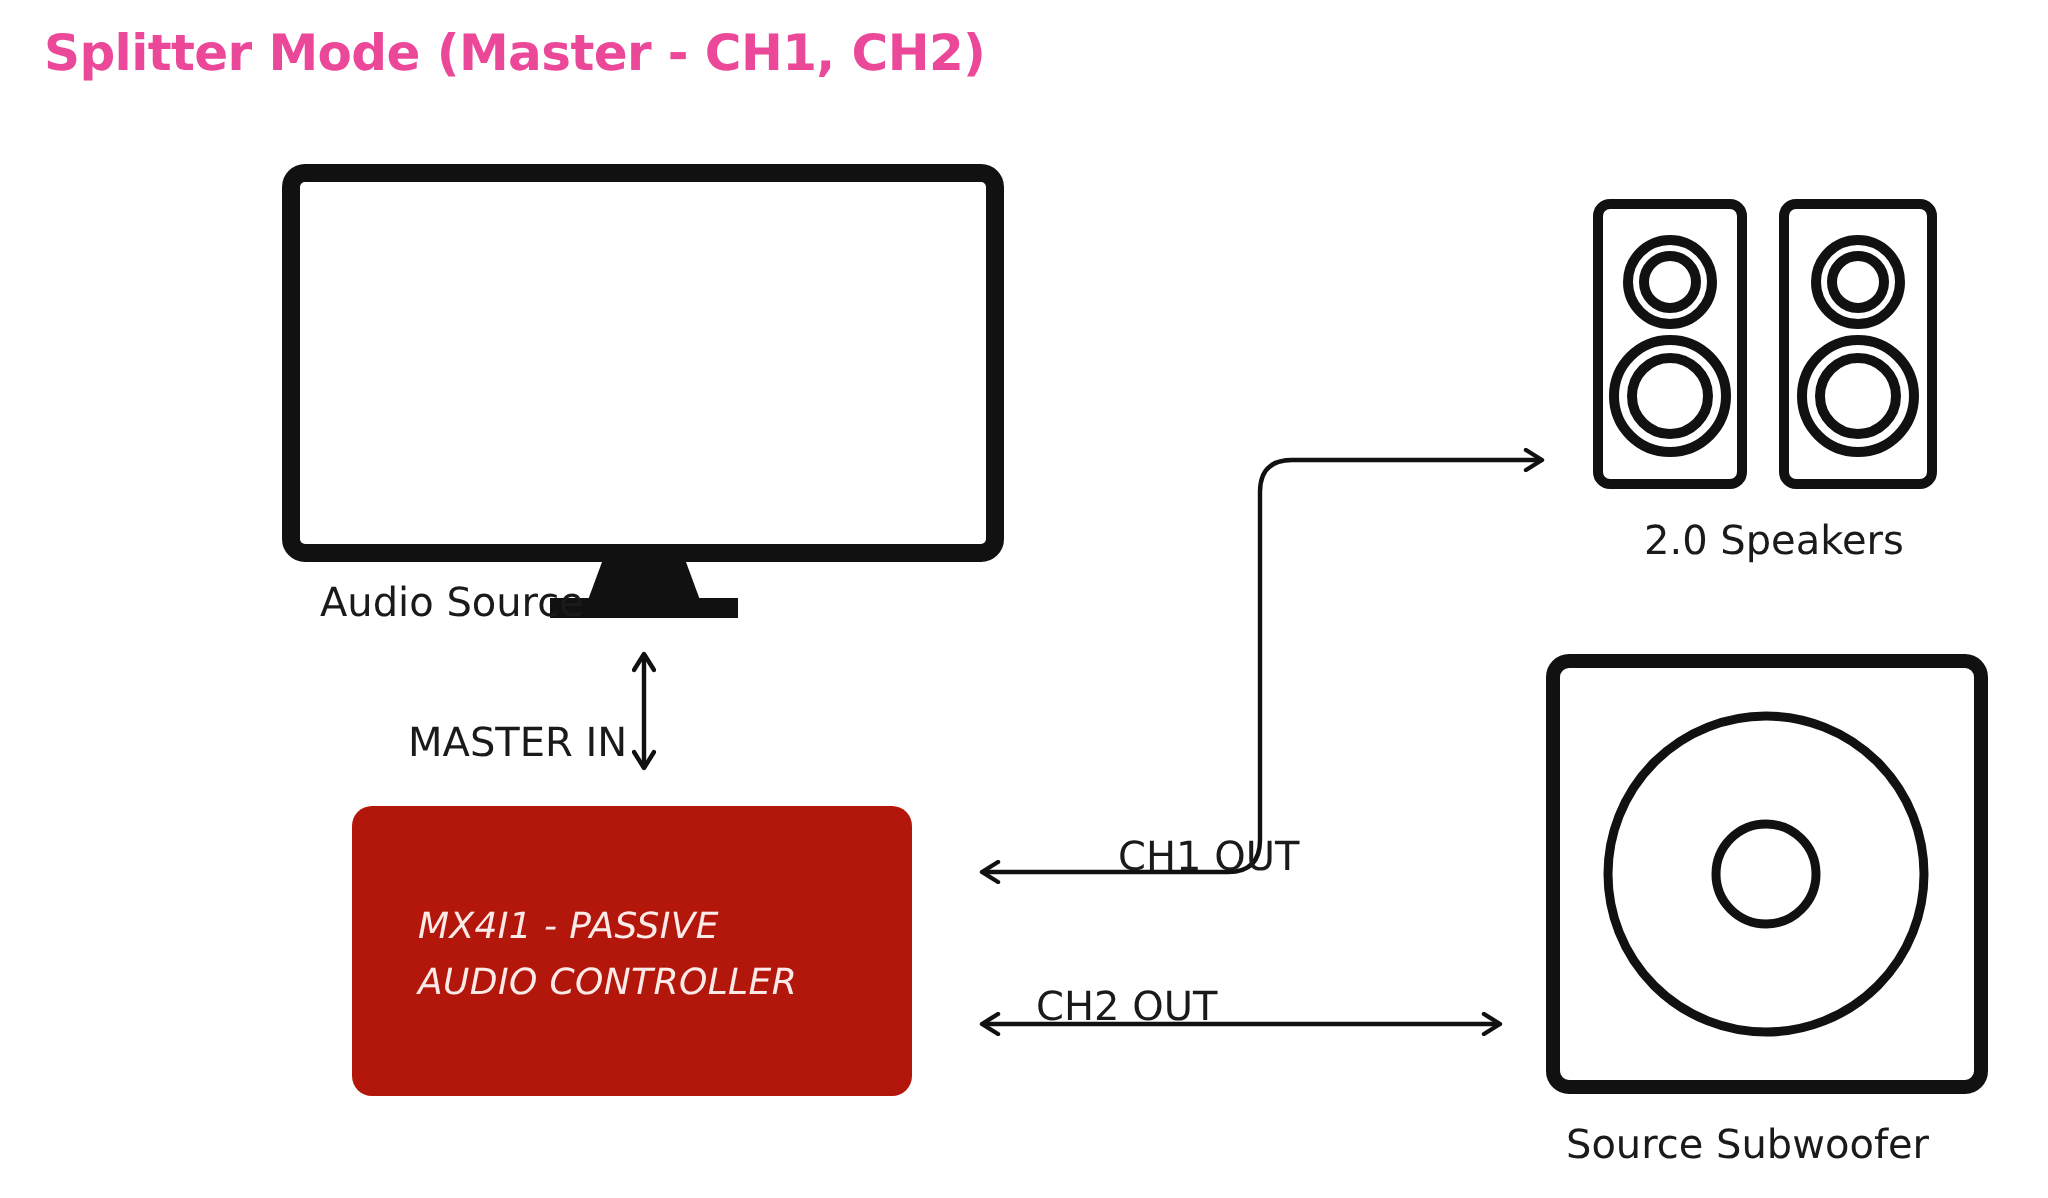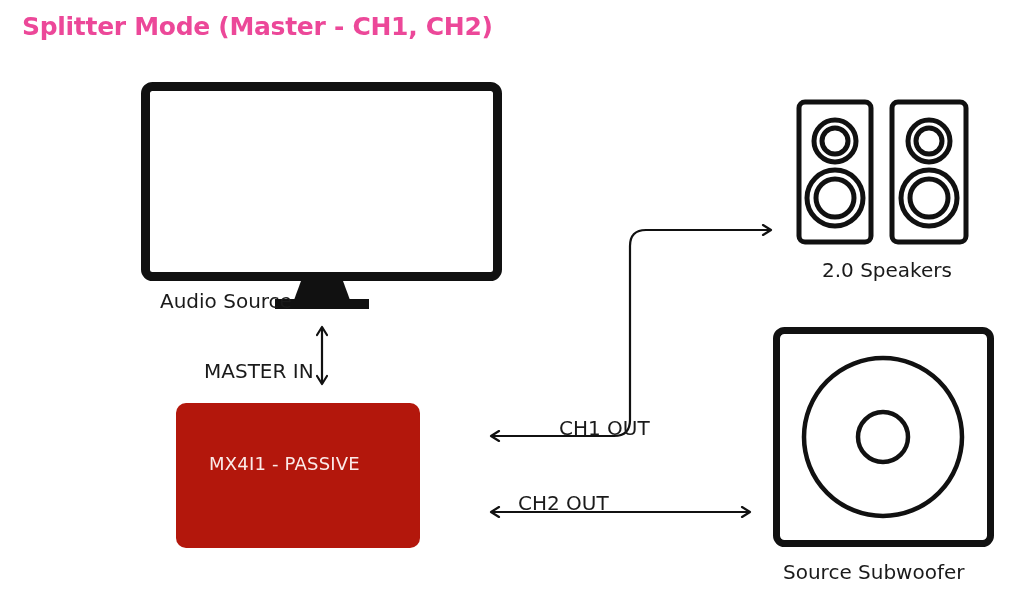--- a/index.html
+++ b/index.html
@@ -2,22 +2,22 @@
 <html><head>
   <meta charset="utf-8">
   <style>
     html, body { margin: 0; padding: 0; background: #ffffff; }
     body { width: 1024px; height: 599px; position: relative; overflow: hidden;
            font-family: "DejaVu Sans", sans-serif; }
     #title { position: absolute; left: 22px; top: 12px; font-size: 25px; font-weight: bold;
              letter-spacing: -0.3px; }
     .label { position: absolute; font-size: 20px; color: #1a1a1a; white-space: nowrap; }
     #diagram { position: absolute; left: 0; top: 0; }
-    #controller { position: absolute; left: 176px; top: 403px; width: 244px; height: 145px;
-                  border-radius: 10px; box-sizing: border-box; padding: 47px 0 0 33px; }
+    #controller { position: absolute; left: 176px; top: 403px; width: 280px; height: 145px;
+                  border-radius: 10px; box-sizing: border-box; padding: 47px 0 0 33px; font-style: italic; }
     #controller .line { color: #fbeae8; font-size: 18px; line-height: 28px; letter-spacing: 0.2px; white-space: nowrap; }
   </style>
 </head>
 <body>
 
 <div id="title" style="color: #ec4899;">Splitter Mode (Master - CH1, CH2)</div>
 
 <svg id="diagram" width="1024" height="599" viewBox="0 0 1024 599">
   <defs>
     <marker id="arrowhead" viewBox="0 0 12 12" refX="10" refY="6" markerWidth="12" markerHeight="12" markerUnits="userSpaceOnUse" orient="auto-start-reverse">
@@ -63,13 +63,14 @@
 
 <div class="label" style="left:136px; top:289px;margin-left:24px;">Audio Source</div>
 <div class="label" style="left:204px; top:347px;margin-top:12px;">MASTER IN</div>
 <div class="label" style="left:520px; top:416px;margin-left:39px;">CH1 OUT</div>
 <div class="label" style="left:518px; top:491px;text-align:right;">CH2 OUT</div>
 <div class="label" style="left:822px; top:258px;">2.0 Speakers</div>
 <div class="label" style="left:783px; top:560px;">Source Subwoofer</div>
 
 <div id="controller" style="background: rgb(179, 23, 12);">
   <div class="line">MX4I1 - PASSIVE</div>
+  <div class="line">AUDIO CONTROLLER</div>
 </div>
 
 </body></html>

